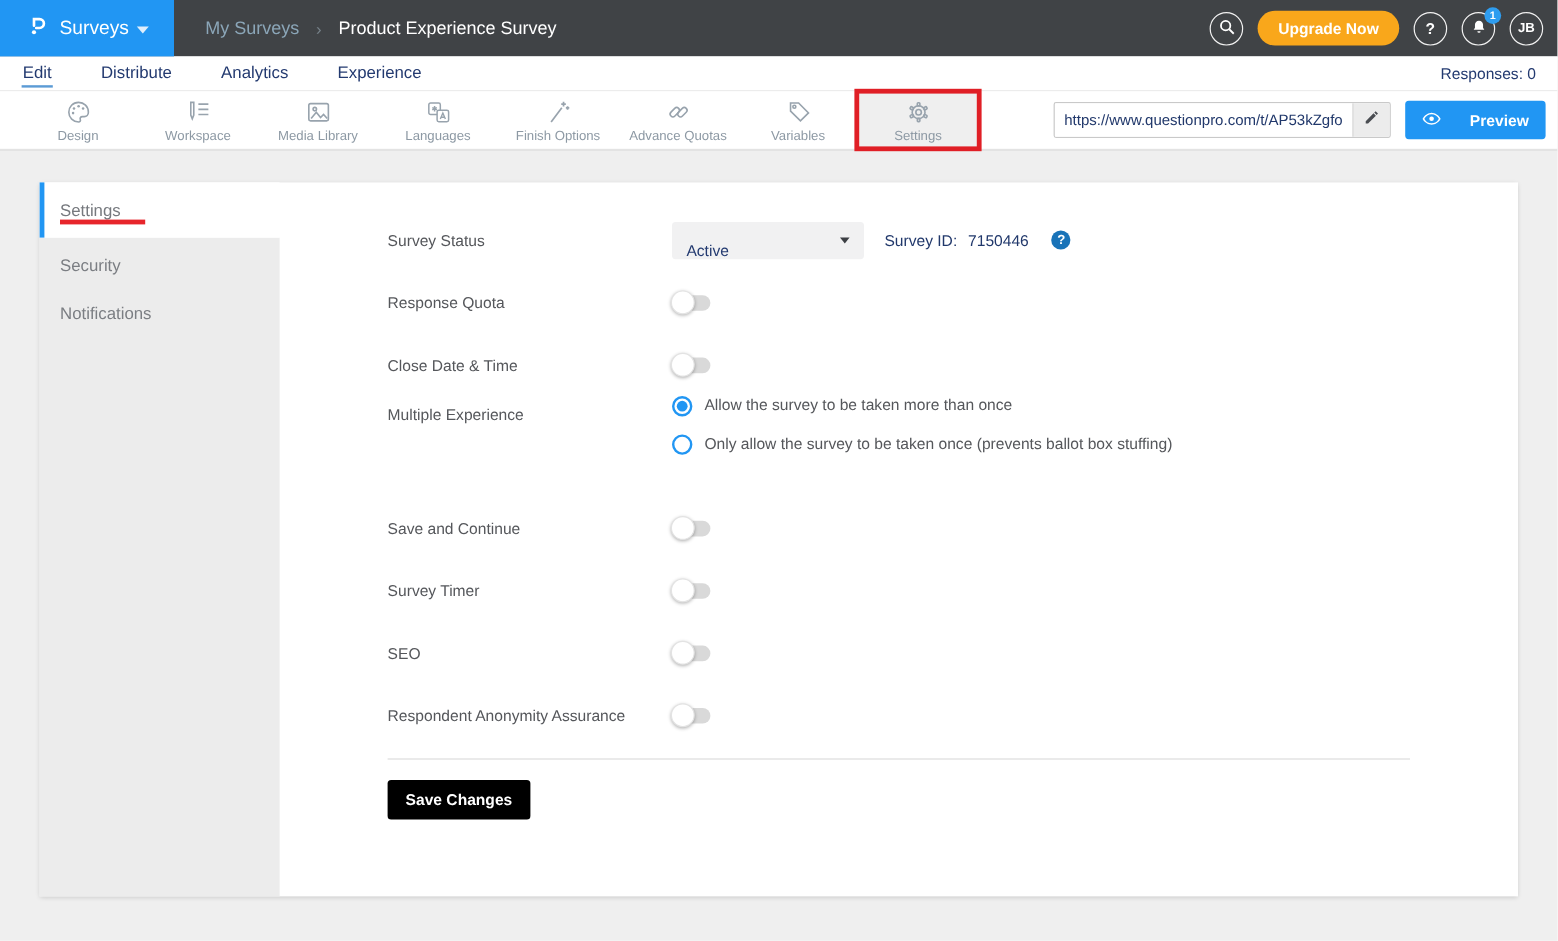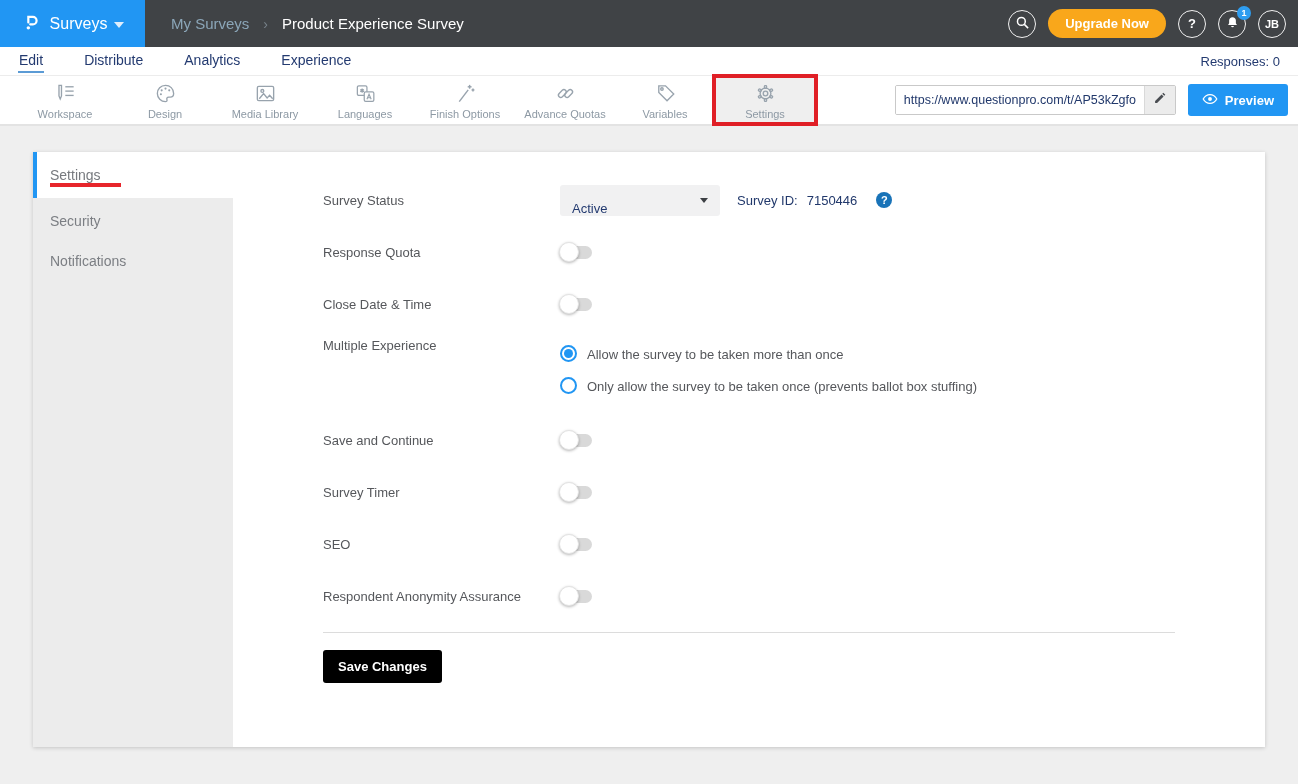--- a/index.html
+++ b/index.html
@@ -75,21 +75,21 @@
     width:248px; border:none; outline:none; padding:0 8px; font-family:Liberation Sans, sans-serif;
     font-size:12.5px; color:#21386b; background:#fff;
   }
   .url-edit {
     width:31px; background:#ececec; display:flex; align-items:center; justify-content:center;
     cursor:pointer; border-left:1px solid #d9d9d9;
   }
   .preview-btn {
     background:#2196f3; color:#fff; border:none; border-radius:3px; height:30px;
     font-family:inherit; font-size:13px; font-weight:bold; padding:16px 14px;
-    display:flex; align-items:center; gap:7px; cursor:pointer;
+    display:flex; align-items:center; gap:24px; cursor:pointer;
   }
 
   
   .panel {
     position:absolute; left:33px; top:152px; width:1232px; height:595px;
     background:#fff; box-shadow:0 1px 4px rgba(0,0,0,0.18); display:flex;
   }
   .sidebar { width:200px; display:flex; flex-direction:column; flex:none; }
   .side-item { font-size:14px; color:#7b7e83; cursor:pointer; }
   .side-item.active {
@@ -121,21 +121,21 @@
     margin-left:19px; cursor:pointer;
   }
 
   .toggle { width:31px; height:13px; background:#d9d9d9; border-radius:7px; position:relative; cursor:pointer; margin-left:1px; }
   .toggle .knob {
     position:absolute; left:-2px; top:-3.5px; width:20px; height:20px; border-radius:50%;
     background:#fff; border:1px solid #e3e3e3; box-shadow:0 1px 3px rgba(0,0,0,0.3);
   }
 
   .radio-group { display:flex; flex-direction:column; }
-  .radio-line { display:flex; align-items:flex-end; height:32px; cursor:pointer; }
+  .radio-line { display:flex; align-items:flex-start; height:32px; cursor:pointer; }
   .radio {
     width:17px; height:17px; border-radius:50%; border:2px solid #2196f3; flex:none;
     display:flex; align-items:center; justify-content:center; background:#fff;
   }
   .radio.selected::after { content:""; width:9px; height:9px; border-radius:50%; background:#2196f3; }
   .radio-label { font-size:13px; color:#55575b; margin-left:10px; white-space:nowrap; }
 
   .divider { width:852px; height:1px; background:#dcdcdc; margin-top:10px; }
   .save-btn {
     margin-top:17px; background:#000000; color:#fff; border:none; border-radius:3px;
@@ -197,40 +197,40 @@
     <span class="nav-tab">Experience</span>
   </div>
   <span class="responses">Responses: 0</span>
 </nav>
 
 <div class="toolbar">
 
   <div class="tool-item">
     <span>
       <svg width="23" height="23" viewBox="0 0 24 24" fill="none" stroke="#98a3ad" stroke-width="1.4">
-        <path d="M5.2 3.5 h2.6 v11 l-1.3 3.2 -1.3-3.2 z"></path>
-        <line x1="11.8" y1="5" x2="20.5" y2="5"></line>
-          <line x1="11.8" y1="9.5" x2="20.5" y2="9.5"></line>
-          <line x1="11.8" y1="14" x2="20.5" y2="14"></line>
-      </svg>
-    </span>
-    <span class="tool-label">Workspace</span>
-  </div>
-
-  <div class="tool-item">
-    <span>
-      <svg width="23" height="23" viewBox="0 0 24 24" fill="none" stroke="#98a3ad" stroke-width="1.4">
         <path d="M12 3.5 C7 3.5 3.5 7.3 3.5 12 s3.8 8.5 8.5 8.5 c1.2 0 1.9-.9 1.5-2 -.5-1.4.2-2.7 1.8-2.7 h1.7 c1.9 0 3.5-1.5 3.5-3.8 C20.5 7 16.7 3.5 12 3.5 z"></path>
         <circle cx="8" cy="8.7" r="1.1" fill="#98a3ad" stroke="none"></circle>
         <circle cx="12" cy="6.9" r="1.1" fill="#98a3ad" stroke="none"></circle>
         <circle cx="15.9" cy="8.7" r="1.1" fill="#98a3ad" stroke="none"></circle>
         <circle cx="7.2" cy="12.8" r="1.1" fill="#98a3ad" stroke="none"></circle>
       </svg>
     </span>
     <span class="tool-label">Design</span>
+  </div>
+
+  <div class="tool-item">
+    <span>
+      <svg width="23" height="23" viewBox="0 0 24 24" fill="none" stroke="#98a3ad" stroke-width="1.4">
+        <path d="M5.2 3.5 h2.6 v11 l-1.3 3.2 -1.3-3.2 z"></path>
+        <line x1="11.8" y1="5" x2="20.5" y2="5"></line>
+          <line x1="11.8" y1="9.5" x2="20.5" y2="9.5"></line>
+          <line x1="11.8" y1="14" x2="20.5" y2="14"></line>
+      </svg>
+    </span>
+    <span class="tool-label">Workspace</span>
   </div>
 
   <div class="tool-item">
     <span>
       <svg width="23" height="23" viewBox="0 0 24 24" fill="none" stroke="#98a3ad" stroke-width="1.4">
         <rect x="3.5" y="4.5" width="17" height="15" rx="1.5"></rect>
         <circle cx="8.7" cy="9.3" r="1.5"></circle>
         <path d="M5.5 17.5 l4.5-5.5 3.7 4.6 2.6-2.7 3.2 3.6"></path>
       </svg>
     </span>

